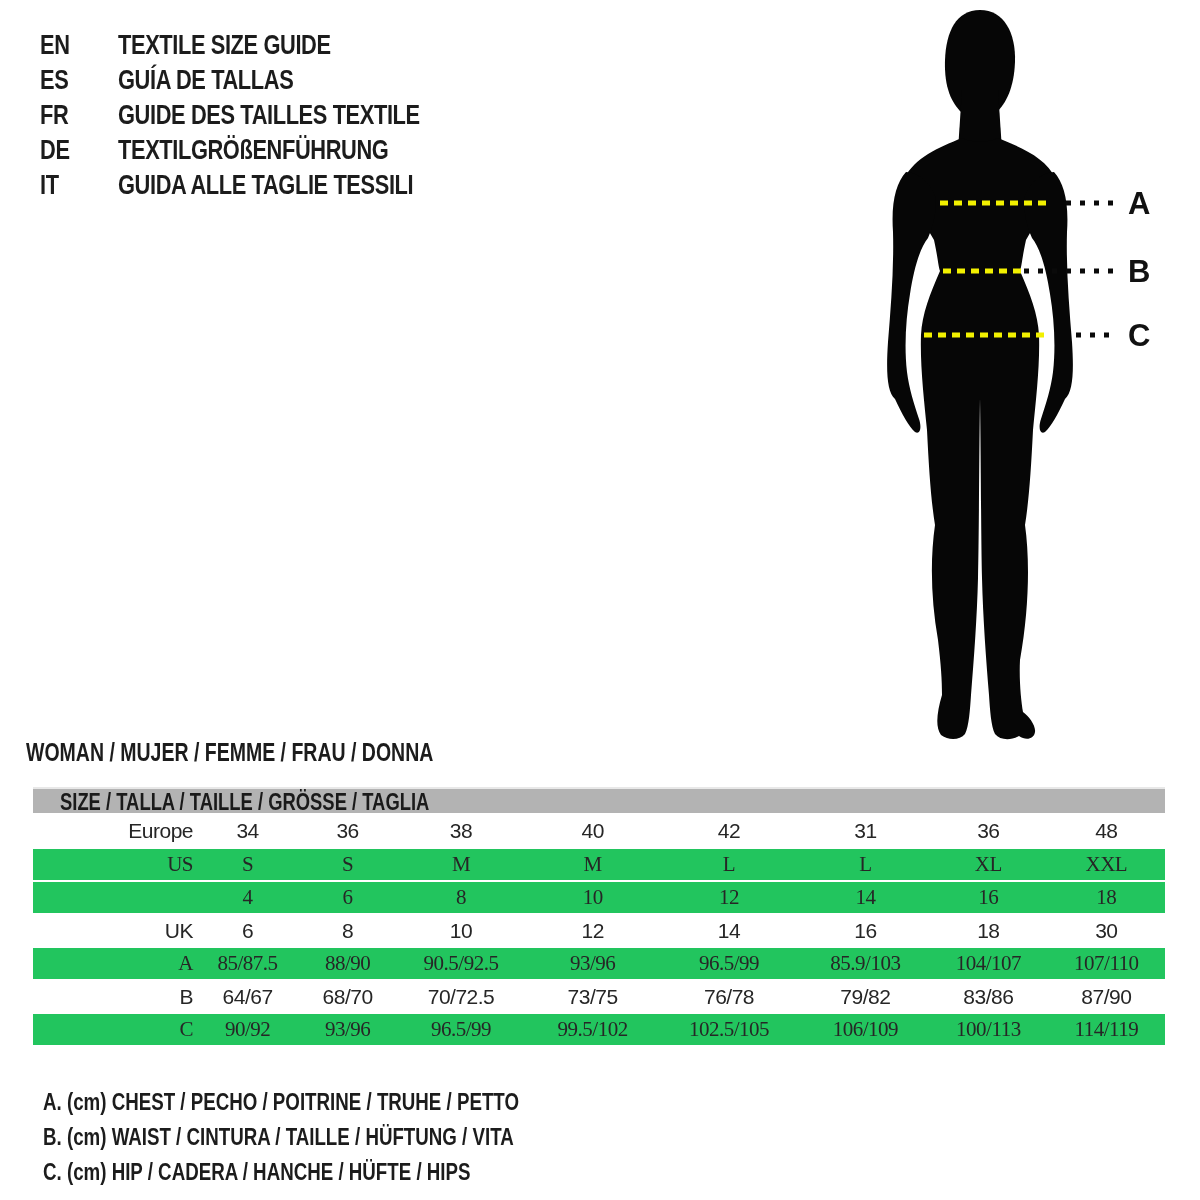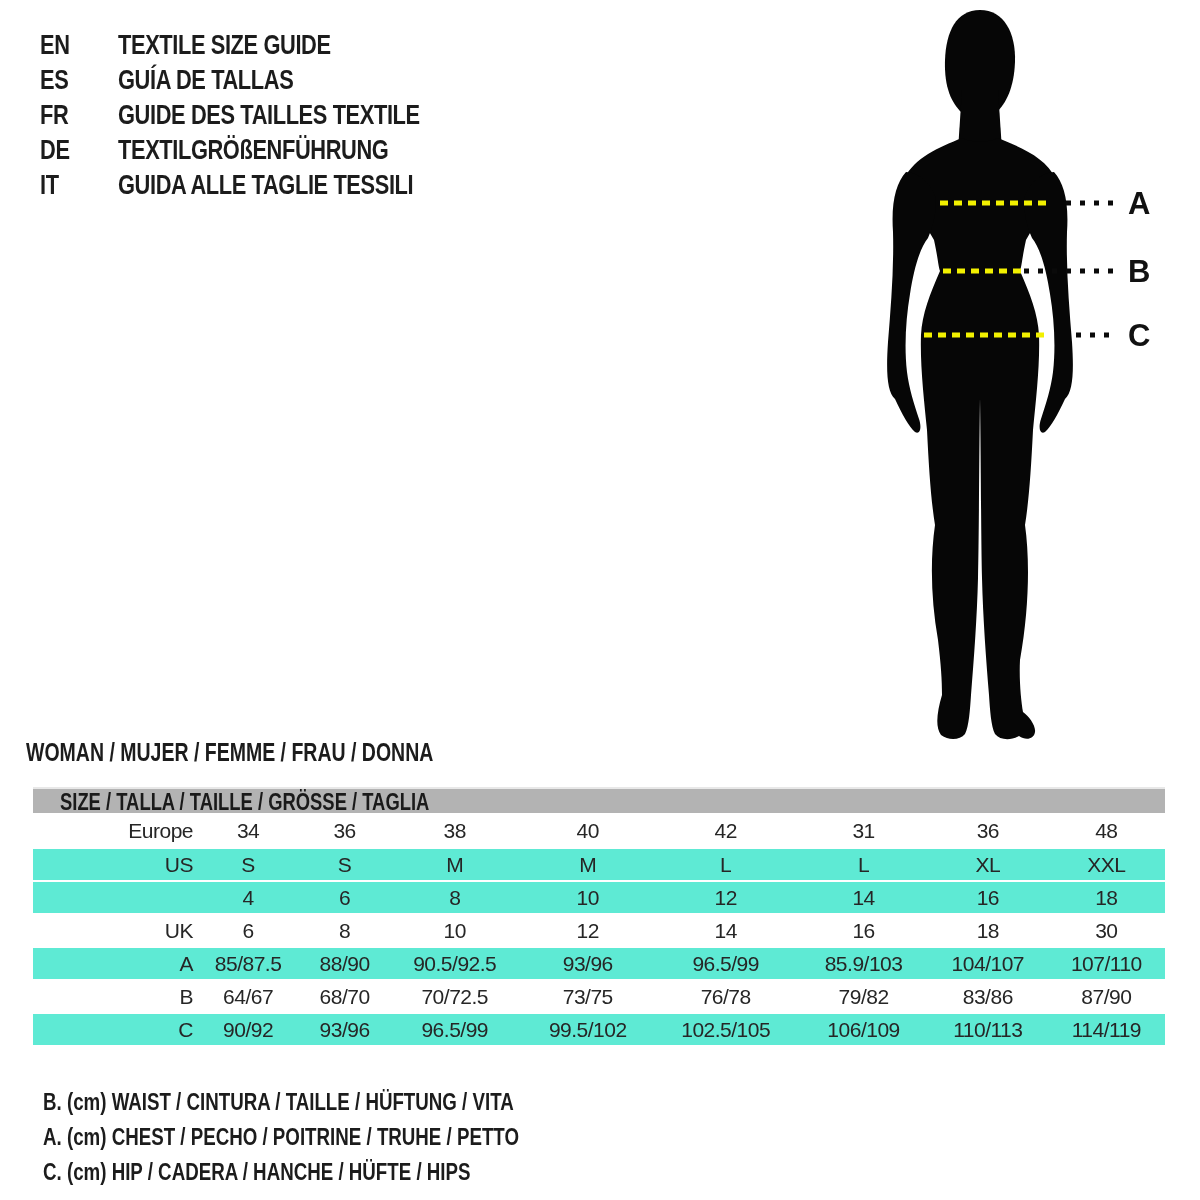--- a/index.html
+++ b/index.html
@@ -19,21 +19,21 @@
   .section-title { left:26px; top:738px; white-space:nowrap; }
   .section-title span { display:inline-block; transform:scaleX(0.78); transform-origin:0 50%; font-size:25px; font-weight:700; }
 
   
   .table-wrap { left:33px; top:787px; width:1132px; }
   .table-header { height:26px; background:#b3b3b3; line-height:26px; padding-left:27px; white-space:nowrap; border-top:2px solid #e8e8e8;}
   .table-header span { display:inline-block; transform:scaleX(0.8); transform-origin:0 50%; font-size:23px; font-weight:700; color:#1a1a1a; }
   table.sizes { width:100%; border-collapse:collapse; margin-top:2px; }
   table.sizes td { height:33px; border-bottom:2px solid #ffffff; font-size:21px; letter-spacing:-0.5px; text-align:center; color:#262626; }
   table.sizes td.rowlabel { width:160px; text-align:right; padding-left:10px; }
-  tr.shaded td { background:#5eead4; }
+  tr.shaded td { background:#22c55e;font-family:Liberation Serif, serif; }
 
   
   .legend { left:43px; top:1084px; }
   .legend-line { height:35px; white-space:nowrap; }
   .legend-line span { display:inline-block; transform:scaleX(0.78); transform-origin:0 50%; font-size:24px; font-weight:700; line-height:35px; }
 </style>
 </head>
 <body>
 
 <div class="abs langs">
@@ -220,24 +220,24 @@
       <td>87/90</td>
     </tr>
     <tr class="shaded">
       <td class="rowlabel">C</td>
       <td>90/92</td>
       <td>93/96</td>
       <td>96.5/99</td>
       <td>99.5/102</td>
       <td>102.5/105</td>
       <td>106/109</td>
-      <td>110/113</td>
+      <td>100/113</td>
       <td>114/119</td>
     </tr>
   </tbody>
     </table>
 </div>
 
 <div class="abs legend">
+  <div class="legend-line"><span>A. (cm) CHEST / PECHO / POITRINE / TRUHE / PETTO</span></div>
   <div class="legend-line"><span>B. (cm) WAIST / CINTURA / TAILLE / HÜFTUNG / VITA</span></div>
-  <div class="legend-line"><span>A. (cm) CHEST / PECHO / POITRINE / TRUHE / PETTO</span></div>
   <div class="legend-line"><span>C. (cm) HIP / CADERA / HANCHE / HÜFTE / HIPS</span></div>
 </div>
 
 </body></html>

